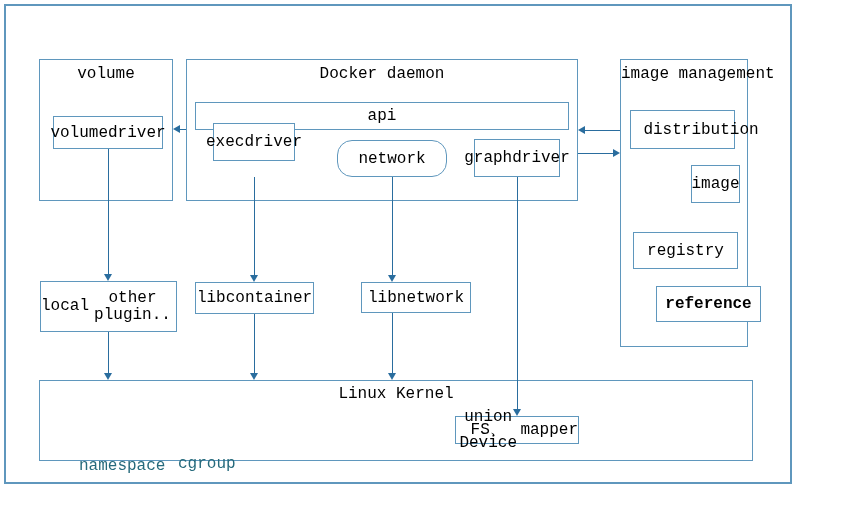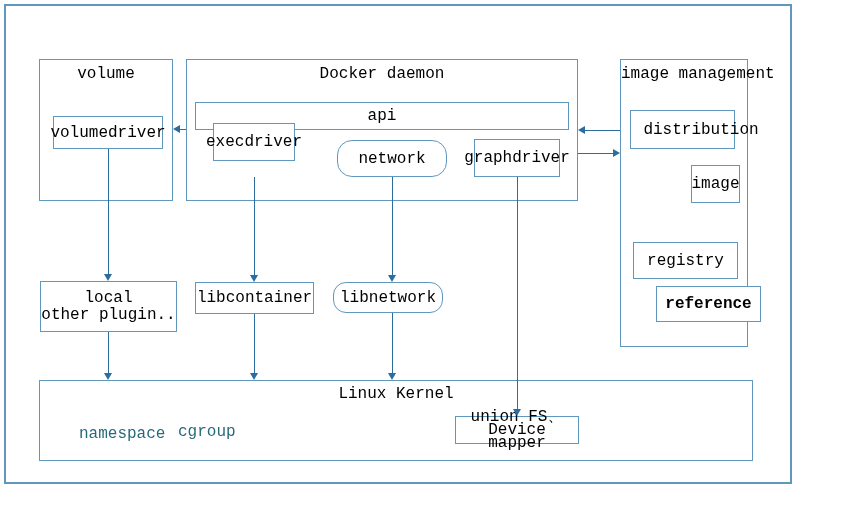--- a/index.html
+++ b/index.html
@@ -7,23 +7,23 @@
     position:relative;width:847px;height:527px;background:#ffffff;overflow:hidden;
     font-family:"Liberation Mono","DejaVu Sans Mono",monospace;
     font-size:16px;color:#000;
   }
   .box{
     position:absolute;box-sizing:border-box;
     border:1px solid #5f97bd;background:#ffffff;
   }
   .frame{border-width:2px;background:transparent;}
   .leaf{display:flex;align-items:center;justify-content:center;text-align:center;}
-  .leaf.two{flex-direction:column;justify-content:center;}
+  .leaf.two{flex-direction:row;justify-content:flex-end;}
   .ctitle{position:absolute;left:0;right:0;top:5px;text-align:center;white-space:pre;}
-  .teal{position:absolute;color:#266a7c;white-space:pre;}
+  .teal{position:absolute;color:#266a7c;white-space:pre;margin-top:32px;}
   .vline{position:absolute;width:1px;background:#2a6d9e;}
   .hline{position:absolute;height:1px;background:#2a6d9e;}
   .head{position:absolute;width:0;height:0;}
   .head.down{border-left:4px solid transparent;border-right:4px solid transparent;border-top:7px solid #2a6d9e;}
   .head.left{border-top:4px solid transparent;border-bottom:4px solid transparent;border-right:7px solid #2a6d9e;}
   .head.right{border-top:4px solid transparent;border-bottom:4px solid transparent;border-left:7px solid #2a6d9e;}
   .lh17{line-height:17px;}
   .lh13{line-height:13px;}
 </style>
 </head>
@@ -58,35 +58,35 @@
 
   <div class="box" style="left:620px;top:59px;width:128px;height:288px;">
     <div class="ctitle">image management</div>
   </div>
   <div class="box leaf" style="left:630px;top:110px;width:105px;height:39px;padding-left:37px;">
     <span>distribution</span>
   </div>
   <div class="box leaf" style="left:691px;top:165px;width:49px;height:38px;">
     <span>image</span>
   </div>
-  <div class="box leaf" style="left:633px;top:232px;width:105px;height:37px;margin-top:10px;">
+  <div class="box leaf" style="left:633px;top:232px;width:105px;height:37px;">
     <span>registry</span>
   </div>
   <div class="box leaf" style="left:656px;top:286px;width:105px;height:36px;font-weight:bold;">
     <span>reference</span>
   </div>
 
   <div class="box leaf two lh17" style="left:40px;top:281px;width:137px;height:51px;">
     <span>local</span>
     <span>other plugin..</span>
   </div>
   <div class="box leaf" style="left:195px;top:282px;width:119px;height:32px;">
     <span>libcontainer</span>
   </div>
-  <div class="box leaf" style="left:333px;top:282px;width:110px;height:31px;border-radius:13px;">
+  <div class="box leaf" style="left:361px;top:282px;width:110px;height:31px;">
     <span>libnetwork</span>
   </div>
 
   <div class="box" style="left:39px;top:380px;width:714px;height:81px;">
     <div class="ctitle" style="top:4px;">Linux Kernel</div>
   </div>
   <div class="teal" style="left:79px;top:425px;">namespace</div>
   <div class="teal" style="left:178px;top:423px;">cgroup</div>
   <div class="box leaf two lh13" style="left:455px;top:416px;width:124px;height:28px;">
     <span>union FS、Device</span>

